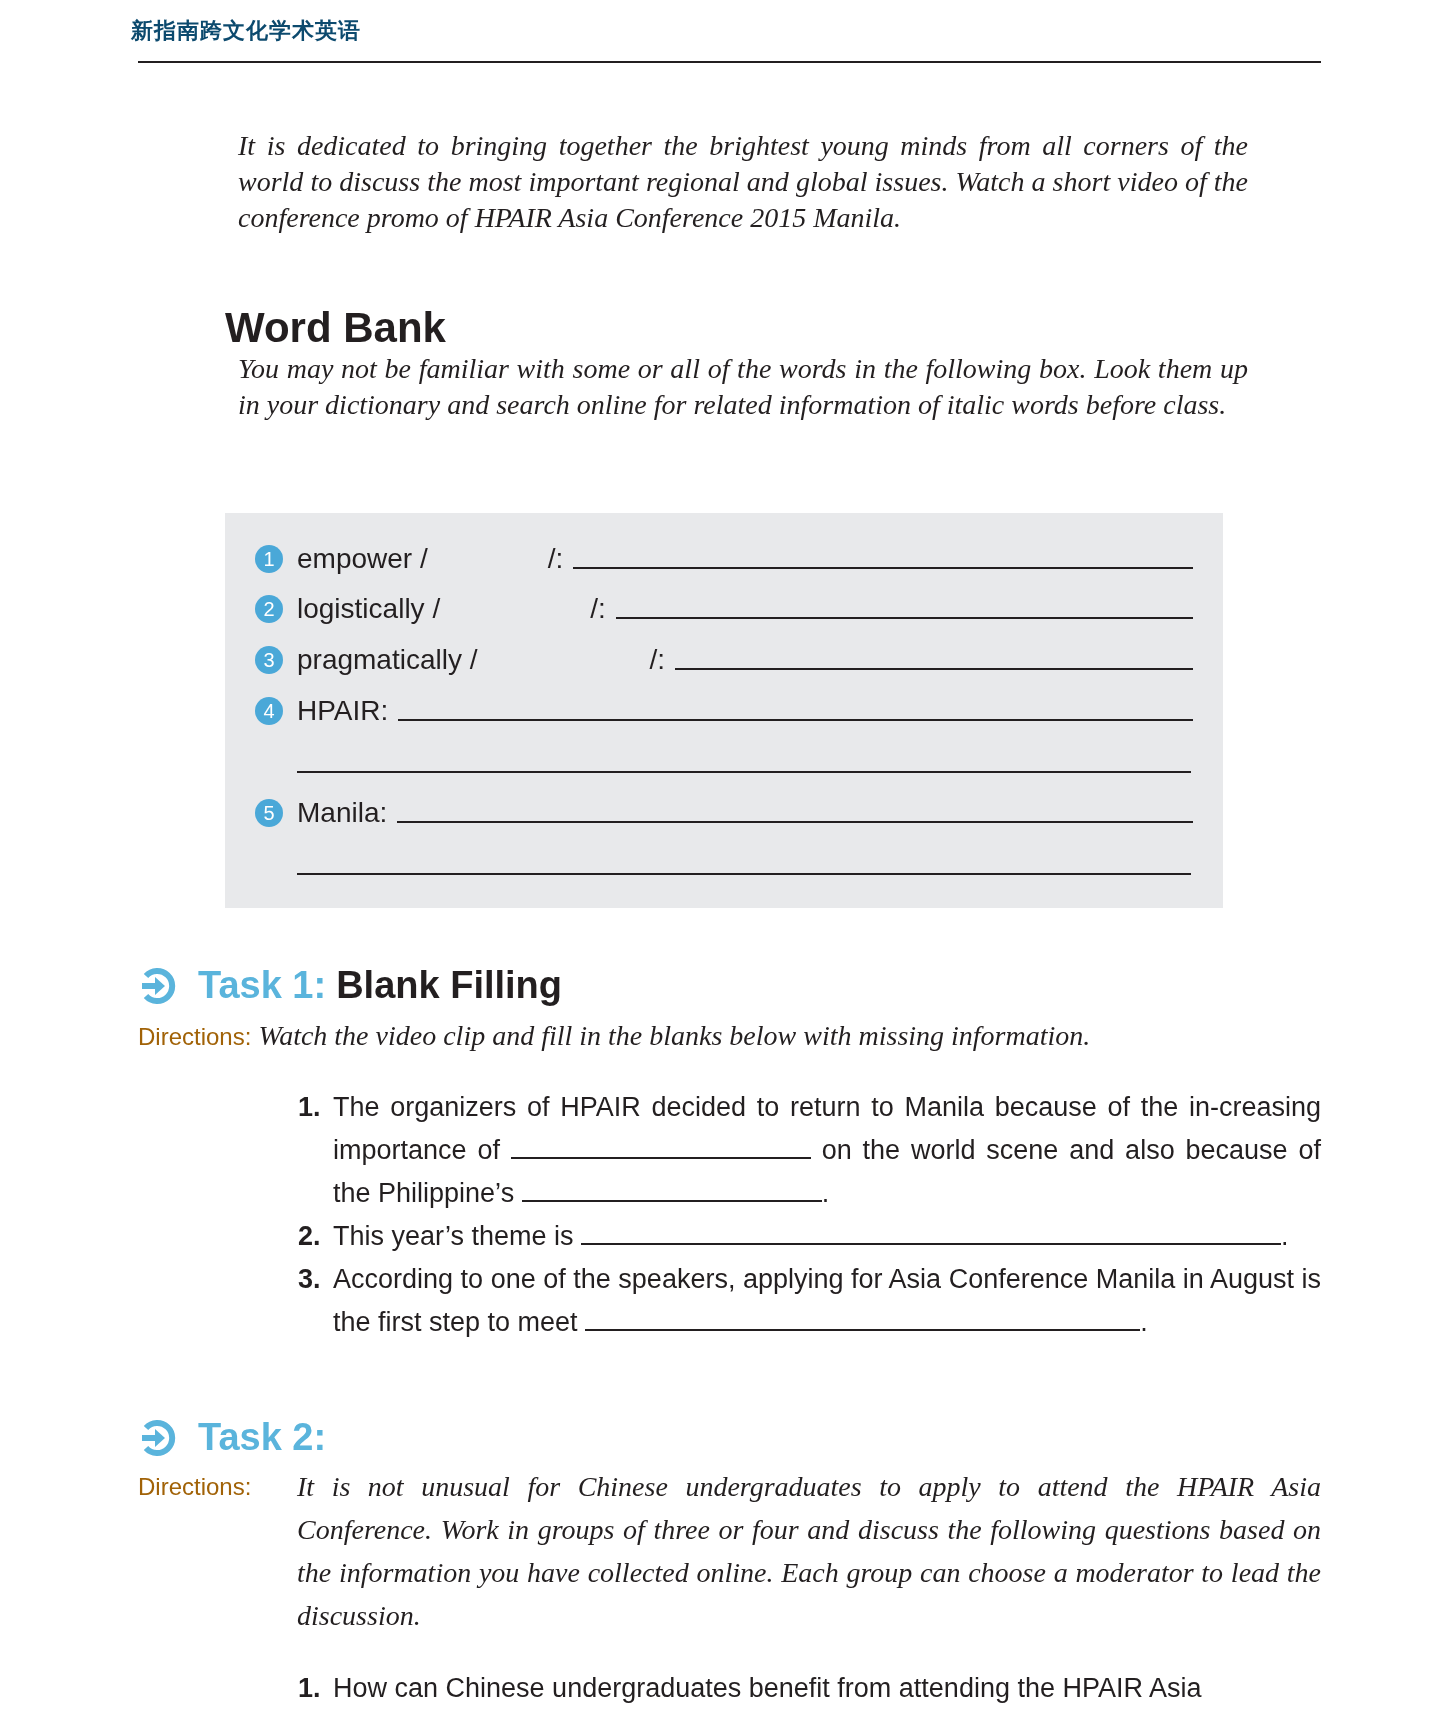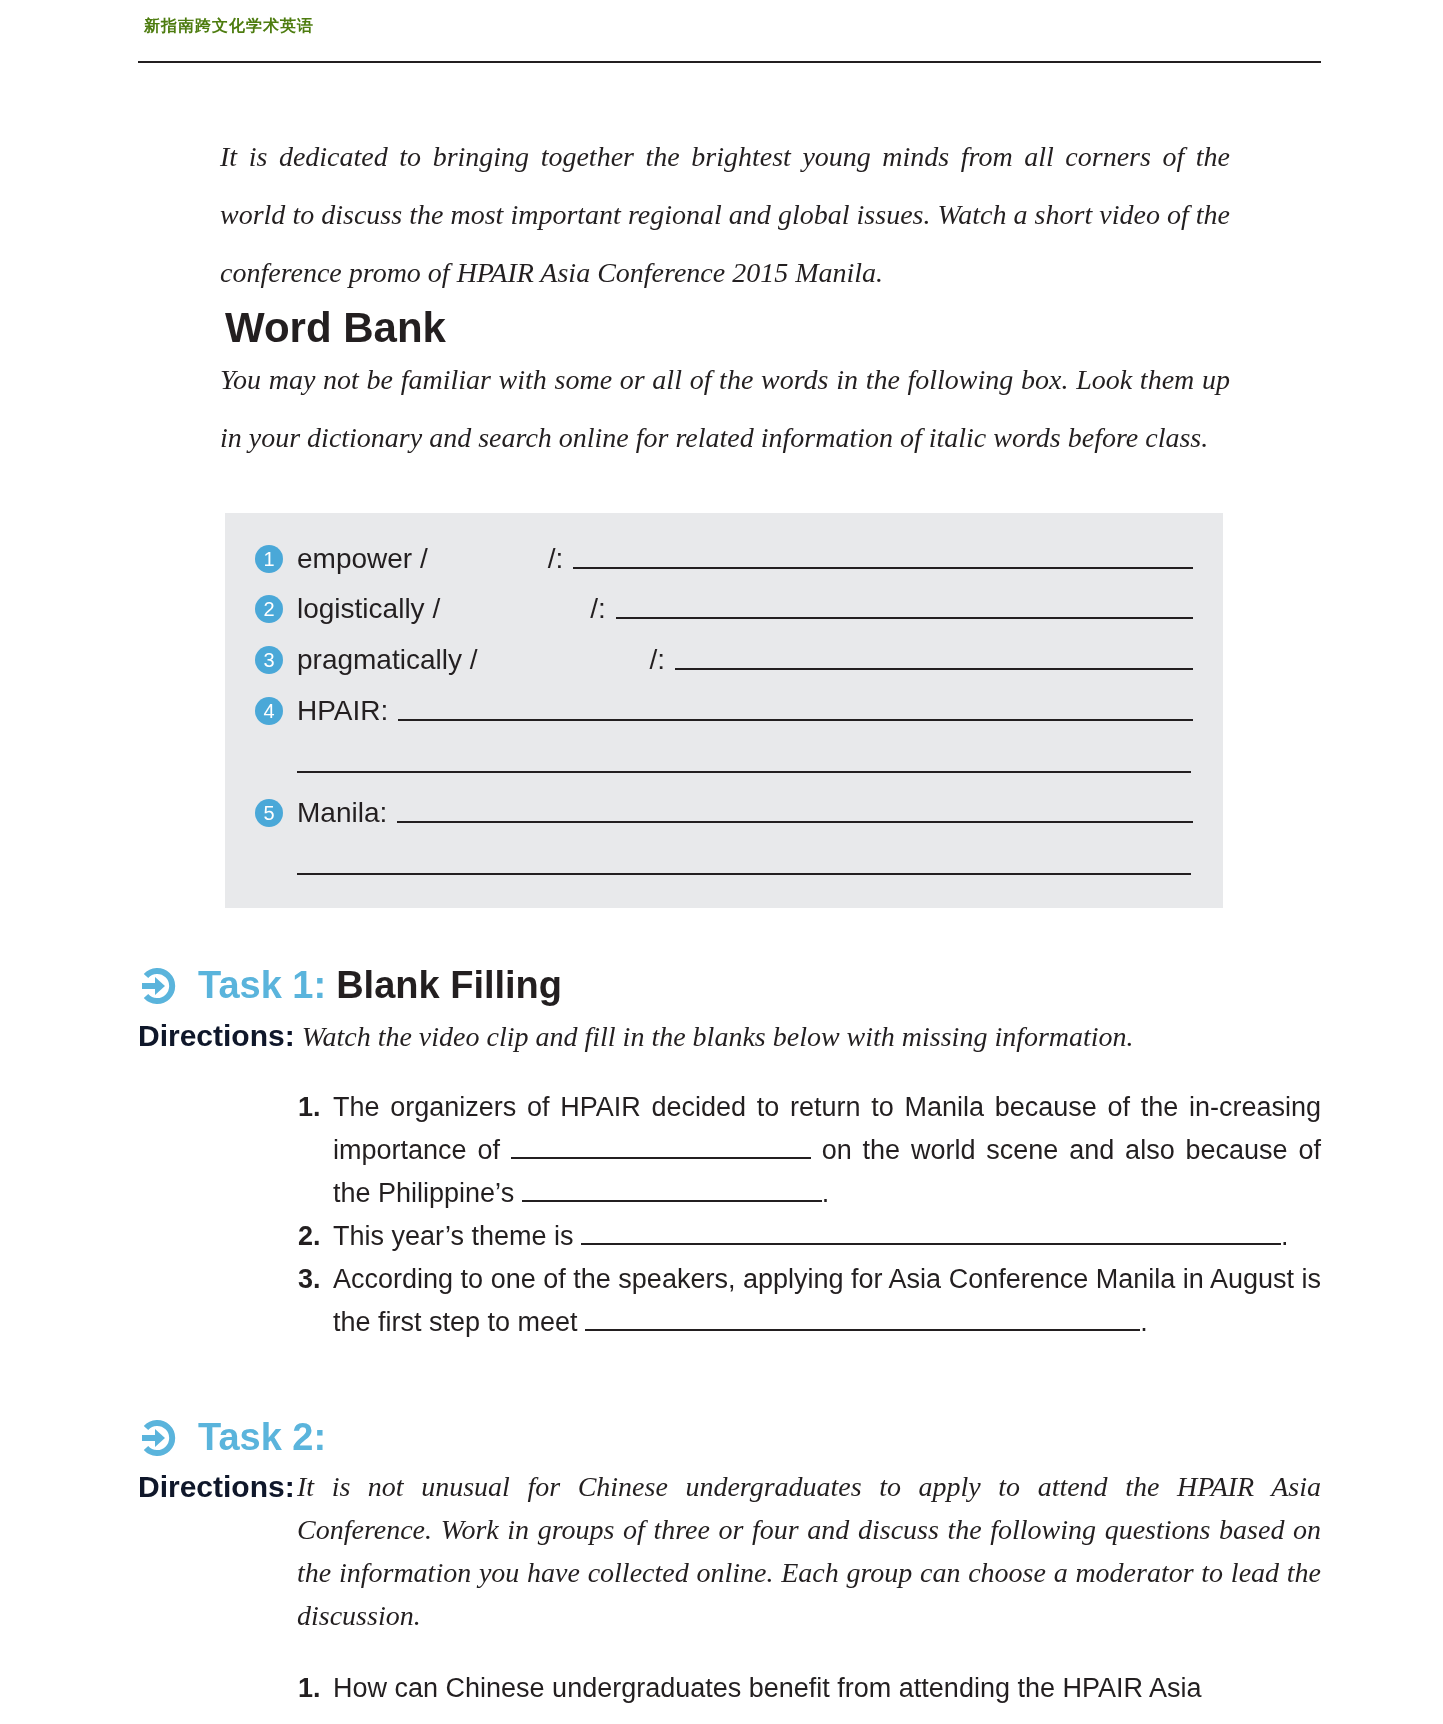--- a/index.html
+++ b/index.html
@@ -1,37 +1,37 @@
 <!DOCTYPE html>
 <html><head>
 <meta charset="utf-8">
 <style>
   html, body { margin: 0; padding: 0; background: #ffffff; }
   body { width: 1443px; height: 1724px; position: relative; overflow: hidden; color: #231f20; }
   .abs { position: absolute; }
-  .header-title { left: 144px; top: 16px; font-family: "DejaVu Sans", sans-serif; font-size: 16px; font-weight: bold; color: #4d7c0f; letter-spacing: 1px; }
+  .header-title { left: 131px; top: 16px; font-family: "DejaVu Sans", sans-serif; font-size: 22px; font-weight: bold; color: #0c4a6e; letter-spacing: 1px; }
   .header-rule { left: 138px; top: 61px; width: 1183px; height: 2px; background: #231f20; }
   .serif-it { font-family: "Liberation Serif", serif; font-style: italic; font-size: 28px; color: #231f20; }
-  .para { left: 220px; width: 1010px; line-height: 58px; text-align: justify; }
+  .para { left: 238px; width: 1010px; line-height: 36px; text-align: justify; }
   .para1 { top: 128px; }
   .wb-title { left: 225px; width: 1010px; top: 304px; text-align: left; font-family: "Liberation Sans", sans-serif; font-weight: bold; font-size: 42px; color: #231f20; }
   .para2 { top: 351px; }
   .box { left: 225px; top: 513px; width: 998px; height: 395px; background: #e8e9eb; }
   .row { position: absolute; left: 30px; height: 40px; display: flex; align-items: flex-end; font-family: "Liberation Sans", sans-serif; font-size: 28px; color: #231f20; }
   .num { width: 28px; height: 28px; border-radius: 50%; background: #4aa8d8; color: #fff; font-size: 20px; line-height: 28px; text-align: center; font-family: "Liberation Sans", sans-serif; margin-right: 14px; flex: none; margin-bottom: 2px; }
   .blank { border-bottom: 2px solid #231f20; height: 1px; margin-bottom: 6px; flex: 1; }
   .row .w { white-space: pre; }
   .row .it { }
   .fullrule { position: absolute; left: 72px; width: 894px; height: 2px; background: #231f20; }
   .task-head { left: 138px; display: flex; align-items: center; font-family: "Liberation Sans", sans-serif; font-weight: bold; font-size: 38px; }
   .task-head .lbl { color: #5ab4dc; margin-left: 20px; }
   .task-head .name { color: #231f20; margin-left: 10px; }
   .arrow-icon { width: 40px; height: 40px; }
   .dir { left: 138px; font-size: 28px; line-height: 43px; }
-  .dir-label { font-family: "Liberation Sans", sans-serif; font-weight: bold; font-size: 30px; color: #0f172a; }
+  .dir-label { font-family: "Liberation Sans", sans-serif; font-weight: normal; font-size: 24px; color: #a16207; }
   .list { left: 298px; width: 1023px; font-family: "Liberation Sans", sans-serif; font-size: 27px; line-height: 43px; color: #231f20; }
   .item { display: flex; }
   .item .n { font-weight: bold; width: 35px; flex: none; }
   .item .t { flex: 1; text-align: justify; }
   .ul { display: inline-block; border-bottom: 2px solid #231f20; height: 22px; vertical-align: baseline; }
   .dir2 { left: 138px; width: 1183px; display: flex; }
   .dir2 .dir-label { width: 159px; flex: none; line-height: 43px; }
   .dir2 .body { flex: 1; text-align: justify; line-height: 43px; }
 </style>
 </head>

